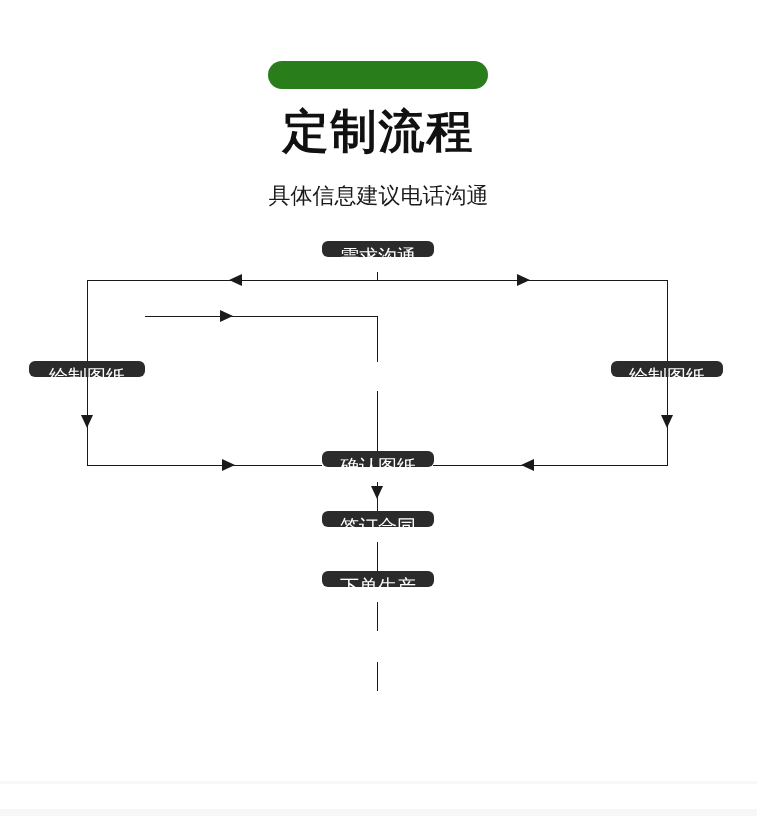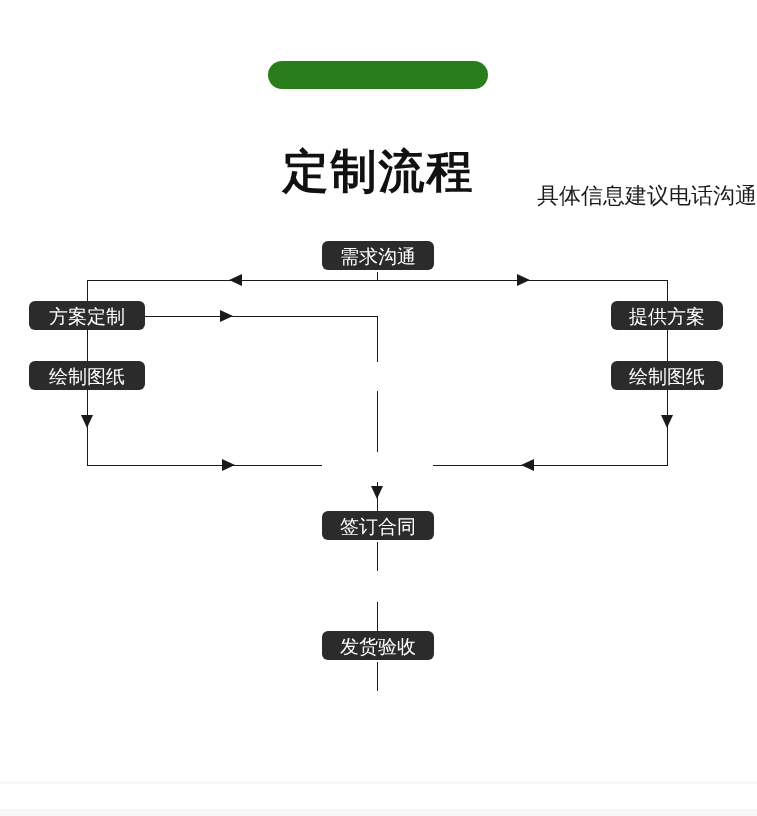--- a/index.html
+++ b/index.html
@@ -32,38 +32,37 @@
     position: absolute;
     left: 0;
     top: 103px;
     width: 757px;
     text-align: center;
     font-size: 46px;
     line-height: 56px;
     font-weight: bold;
     color: #111111;
     letter-spacing: 2px;
-    margin-top: 40px;
   }
   .sub-title {
     position: absolute;
     left: 0;
     top: 181px;
     width: 757px;
-    text-align: right;
+    text-align: center;
     font-size: 22px;
     line-height: 30px;
     color: #1a1a1a;
   }
 
   
   .node {
     position: absolute;
     box-sizing: border-box;
-    height: 29px;
+    height: 16px;
     border-radius: 6px;
     background: #2b2b2b;
     color: #ffffff;
     font-size: 19px;
     line-height: 31px;
     text-align: center;
     white-space: nowrap;
     z-index: 5;
   }
   .node.w-wide { width: 112px; }
@@ -126,53 +125,52 @@
   <div class="hline" style="left:87px; top:280px; width:581px;"></div>
   <div class="arrow left" style="left:229px; top:274px;"></div>
   <div class="arrow right" style="left:517px; top:274px;"></div>
 
   <div class="vline" style="left:87px; top:280px; height:186px;"></div>
   <div class="arrow down" style="left:81px; top:415px;"></div>
 
   <div class="vline" style="left:667px; top:280px; height:186px;"></div>
   <div class="arrow down" style="left:661px; top:415px;"></div>
 
-  <div class="node w-left" style="left:29px; top:301px;">方案定制</div>
 
-  <div class="node w-wide" style="left:611px; top:301px;">提供方案</div>
 
   <div class="hline" style="left:145px; top:316px; width:232px;"></div>
   <div class="arrow right" style="left:220px; top:310px;"></div>
   <div class="vline" style="left:377px; top:316px; height:46px;"></div>
 
   <div class="node w-left" style="left:29px; top:361px;">绘制图纸</div>
 
 
   <div class="node w-wide" style="left:611px; top:361px;">绘制图纸</div>
 
   <div class="vline" style="left:377px; top:391px; height:61px;"></div>
 
   <div class="hline" style="left:87px; top:465px; width:235px;"></div>
   <div class="arrow right" style="left:222px; top:459px;"></div>
 
   <div class="hline" style="left:433px; top:465px; width:235px;"></div>
   <div class="arrow left" style="left:521px; top:459px;"></div>
 
+  <div class="node w-wide" style="left:322px; top:451px;">确认图纸</div>
 
   <div class="vline" style="left:377px; top:482px; height:29px;"></div>
   <div class="arrow down" style="left:371px; top:486px;"></div>
 
   <div class="node w-wide" style="left:322px; top:511px;text-align:center;">签订合同</div>
 
   <div class="vline" style="left:377px; top:542px; height:29px;"></div>
 
+  <div class="node w-wide" style="left:322px; top:571px;">下单生产</div>
 
   <div class="vline" style="left:377px; top:602px; height:29px;"></div>
 
-  <div class="node w-wide" style="left:322px; top:631px;">发货验收</div>
 
   <div class="vline" style="left:377px; top:662px; height:29px;"></div>
 
 
   <div class="band" style="top:781px; height:3px;"></div>
   <div class="band" style="top:809px; height:7px;"></div>
 
 </div>
 
 </body></html>

